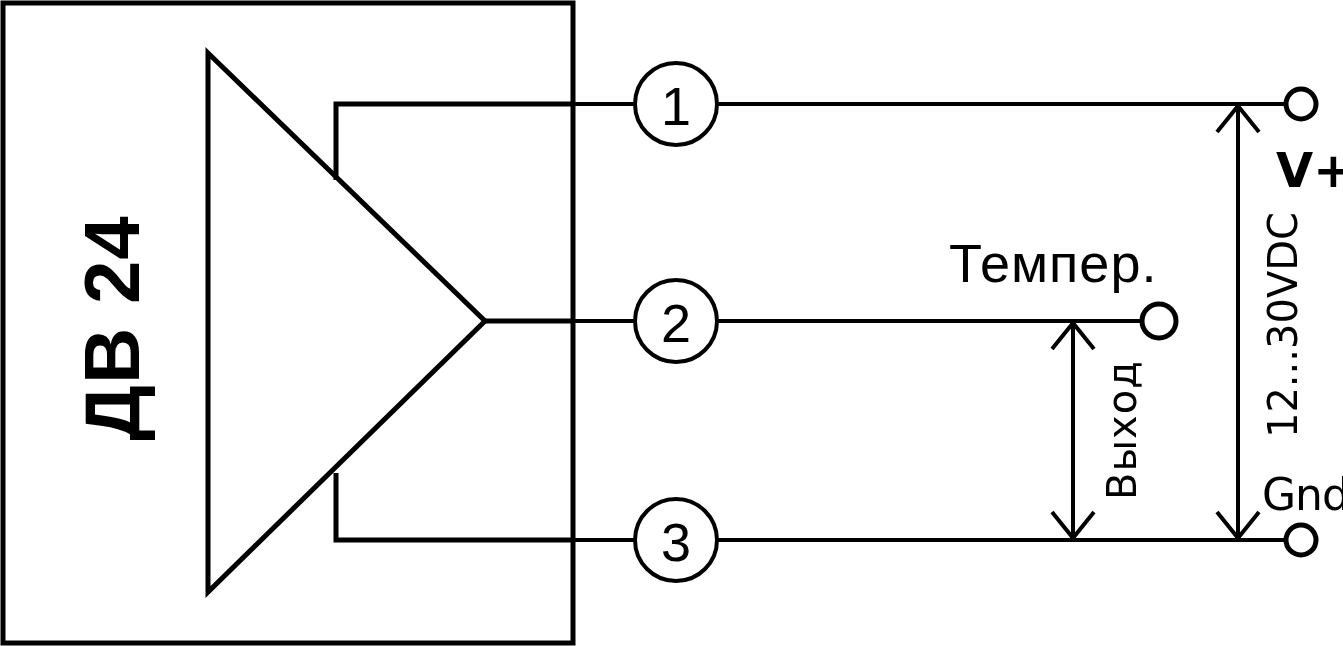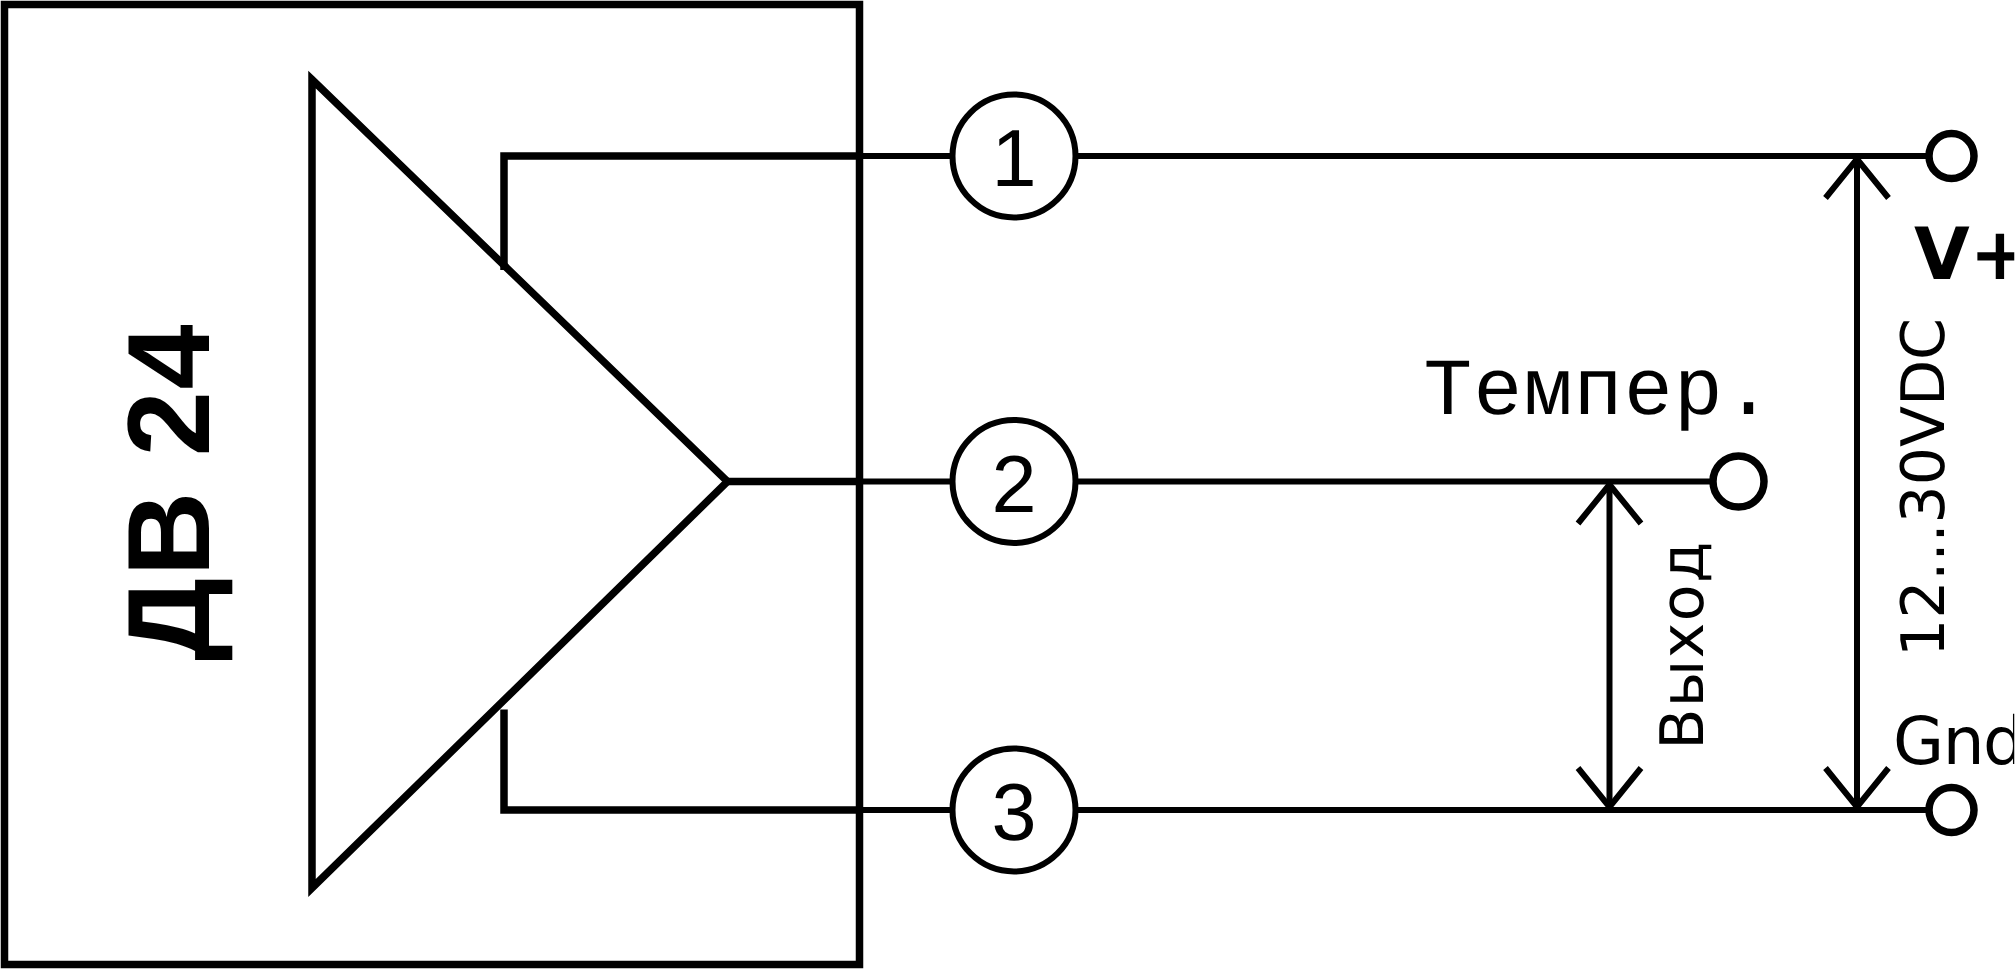--- a/index.html
+++ b/index.html
@@ -88,21 +88,21 @@
     font-weight: 700;
     letter-spacing: 1px;
     transform: translate(-50%, -50%) rotate(-90deg);
     transform-origin: 50% 50%;
   }
   #label-temper {
     left: 949px;
     top: 263px;
     font-size: 54px;
     font-weight: 300;
-    font-family: Liberation Mono, monospace;
+    font-family: Liberation Sans, sans-serif;
     transform: translateY(-50%);
     letter-spacing: 1px;
   }
   #label-vyhod {
     left: 1122px;
     top: 430px;
     font-size: 40px;
     font-weight: 400;
     font-family: "DejaVu Sans", sans-serif;
     transform: translate(-50%, -50%) rotate(-90deg);

